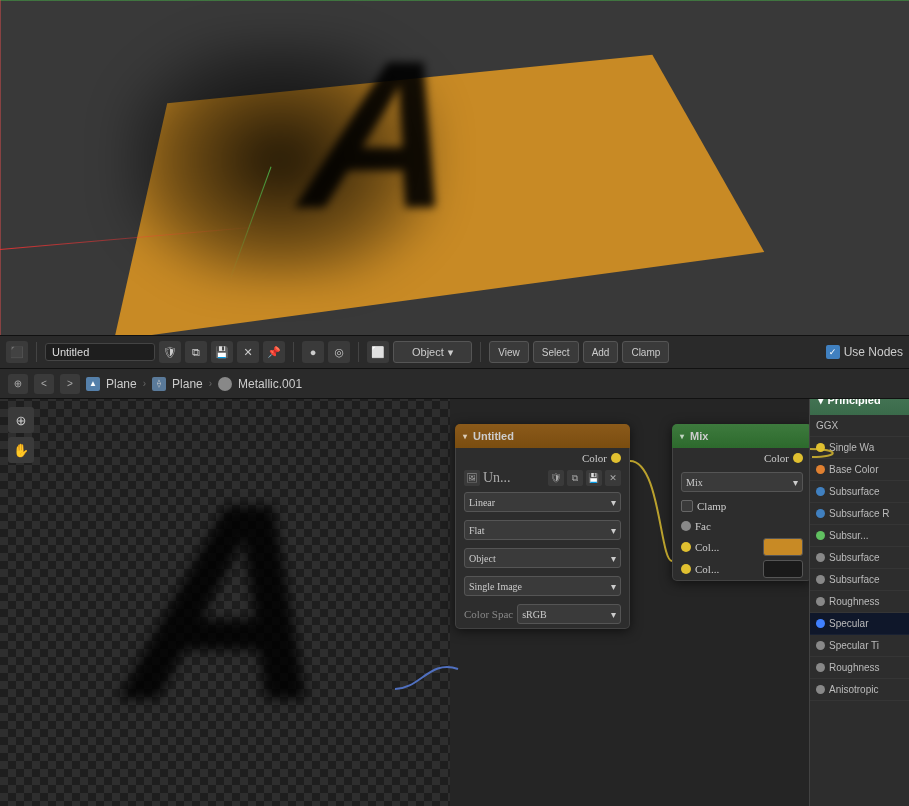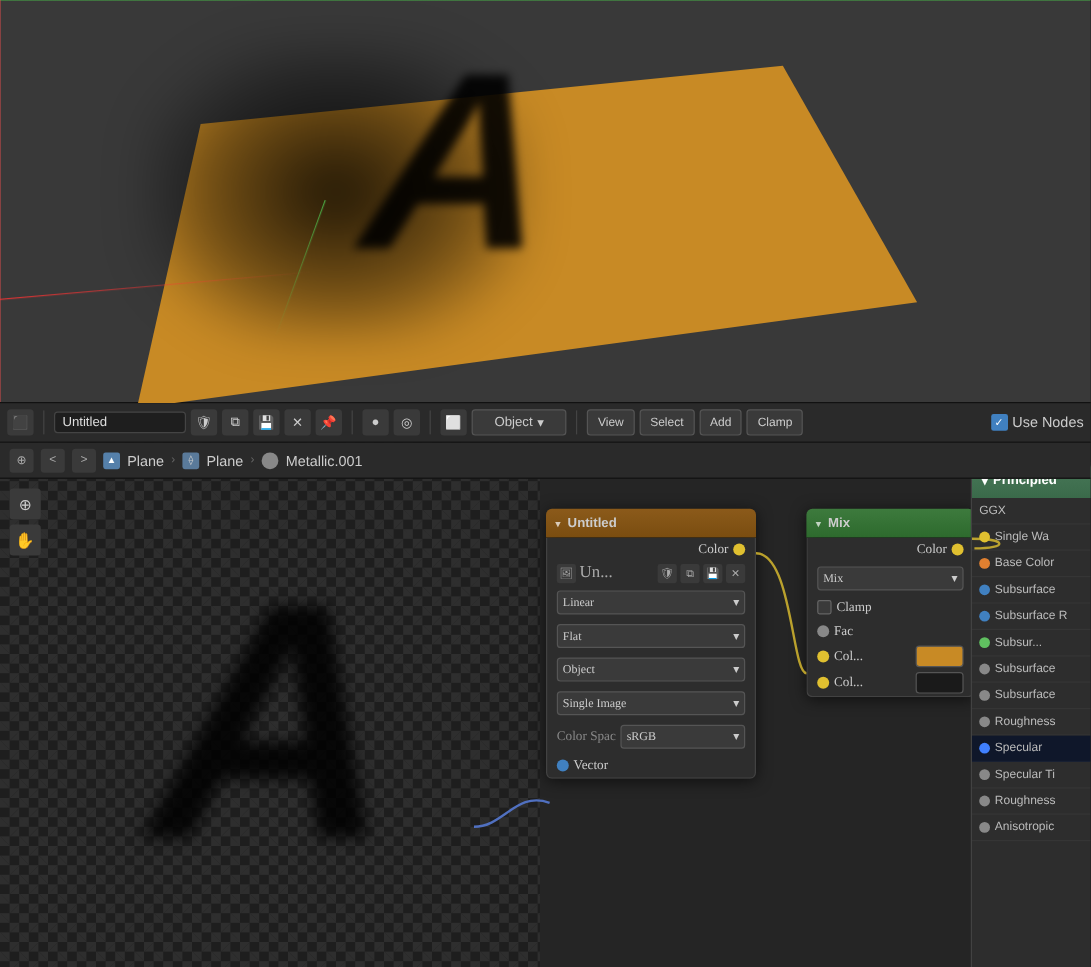--- a/index.html
+++ b/index.html
@@ -622,24 +622,20 @@
       </div>
 
       <div class="node-row">
         <span style="color:#888;">Color Spac</span>
         <div class="node-select" style="flex:1;">
           <span>sRGB</span>
           <span>▾</span>
         </div>
       </div>
 
-      <div class="node-row">
-        <div class="socket socket-blue-sm"></div>
-        <span>Vector</span>
-      </div>
     </div>
   </div>
 
   <div class="node" id="node-mix">
     <div class="node-header node-mix-header">
       <span class="node-collapse-arrow">▾</span>
       <span>Mix</span>
     </div>
     <div class="node-body">
 

